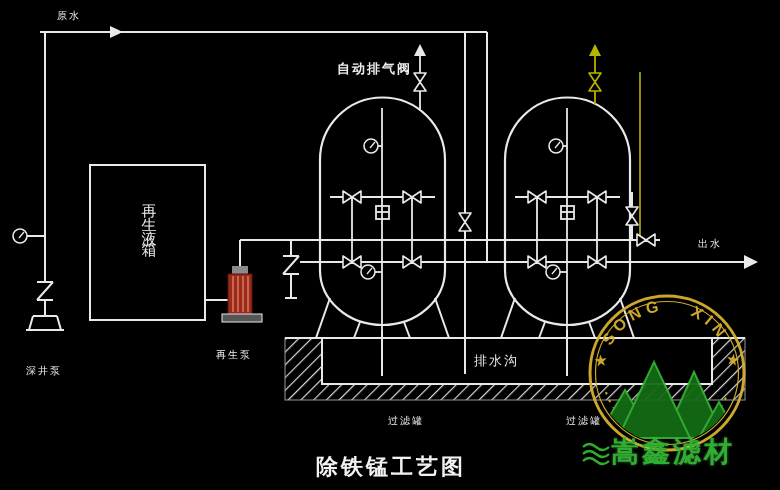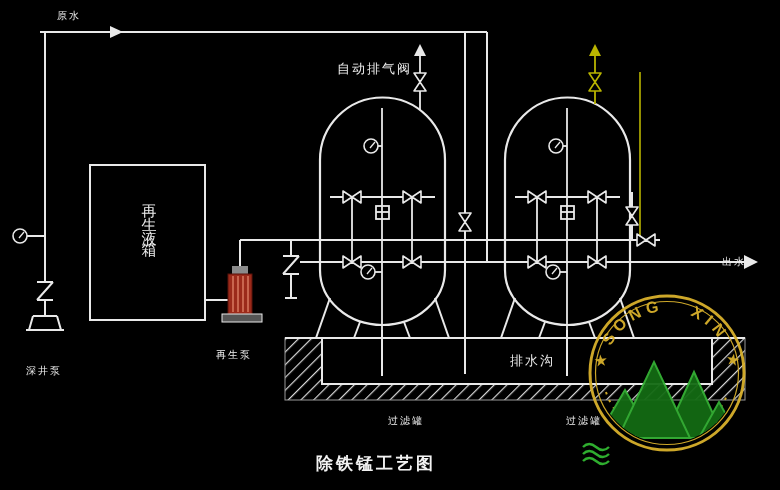--- a/index.html
+++ b/index.html
@@ -5,21 +5,21 @@
   * { margin:0; padding:0; box-sizing:border-box; }
   html,body { background:#000; }
   .stage {
     position:relative; width:780px; height:490px; background:#000;
     overflow:hidden; font-family:"Liberation Sans","DejaVu Sans",sans-serif;
   }
   .stage > svg.diagram { position:absolute; left:0; top:0; }
   .lbl { position:absolute; color:#ededed; font-size:10px; white-space:nowrap; letter-spacing:2px; }
   .lbl.small { font-size:13px; }
   .title {
-    position:absolute; color:#f2f2f2; font-size:17px; font-weight:bold;
+    position:absolute; color:#f2f2f2; font-size:22px; font-weight:bold;
     letter-spacing:3px; white-space:nowrap;
   }
   .vtext {
     position:absolute; color:#ededed; font-size:15px;
     writing-mode:vertical-rl; text-orientation:upright; letter-spacing:13px;
     white-space:nowrap;
   }
   .brand {
     position:absolute; color:#2fae2f; font-size:28px; font-weight:bold;
     letter-spacing:3px; white-space:nowrap;
@@ -176,29 +176,30 @@
         <path d="M618,438 L654,362 L690,438 Z" fill="#146b14" stroke="#35b035" stroke-width="2"></path>
       </g>
       <text class="arcText"><textPath href="#arcTop" startOffset="2%">★</textPath></text>
       <text class="arcText"><textPath href="#arcTop" startOffset="14%">SONG</textPath></text>
       <text class="arcText"><textPath href="#arcTop" startOffset="62%">XIN</textPath></text>
       <text class="arcText"><textPath href="#arcTop" startOffset="90%">★</textPath></text>
     </g>
   </svg>
 
   <div class="lbl" style="left:57px; top:9px;">原水</div>
-  <div class="lbl small" style="left:337px; top:60px;">自动排气阀</div>
+  <div class="lbl small" style="left:337px; top:60px;font-weight:bold;">自动排气阀</div>
   <div class="vtext" style="left:139px; top:192px;">再生液箱</div>
   <div class="lbl" style="left:26px; top:364px;">深井泵</div>
   <div class="lbl" style="left:216px; top:348px;font-family:Liberation Mono, monospace;">再生泵</div>
-  <div class="lbl" style="left:698px; top:255px;margin-left:24px;">出水</div>
-  <div class="lbl small" style="left:474px; top:352px;margin-left:36px;">排水沟</div>
+  <div class="lbl" style="left:698px; top:237px;">出水</div>
+  <div class="lbl small" style="left:474px; top:352px;">排水沟</div>
   <div class="lbl" style="left:388px; top:414px;">过滤罐</div>
   <div class="lbl" style="left:566px; top:414px;">过滤罐</div>
   <div class="title" style="left:316px; top:452px;">除铁锰工艺图</div>
 
   <svg width="30" height="28" viewBox="0 0 30 28" style="position:absolute; left:581px; top:440px;">
     <path d="M2,7 Q8,1 15,7 T28,7" fill="none" stroke="#2fae2f" stroke-width="2.4"></path>
     <path d="M2,14 Q8,8 15,14 T28,14" fill="none" stroke="#2fae2f" stroke-width="2.4"></path>
     <path d="M2,21 Q8,15 15,21 T28,21" fill="none" stroke="#2fae2f" stroke-width="2.4"></path>
   </svg>
+  <div class="brand" style="left:611px; top:433px;">嵩鑫滤材</div>
 
 </div>
 
 </body></html>

